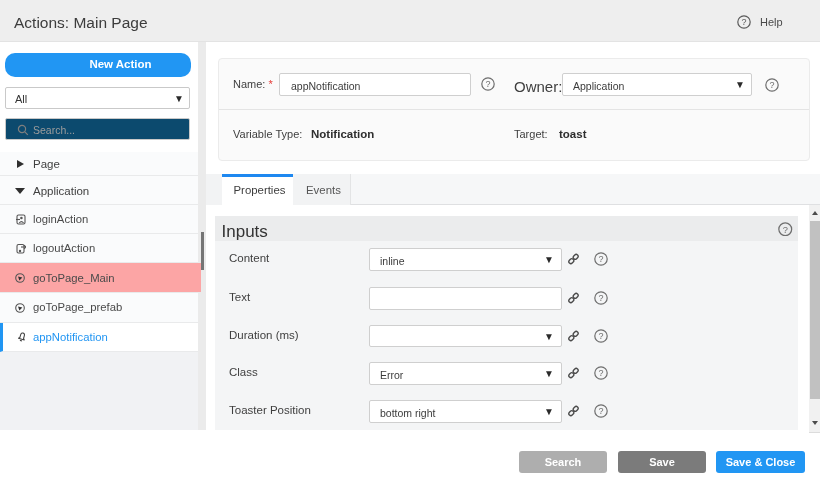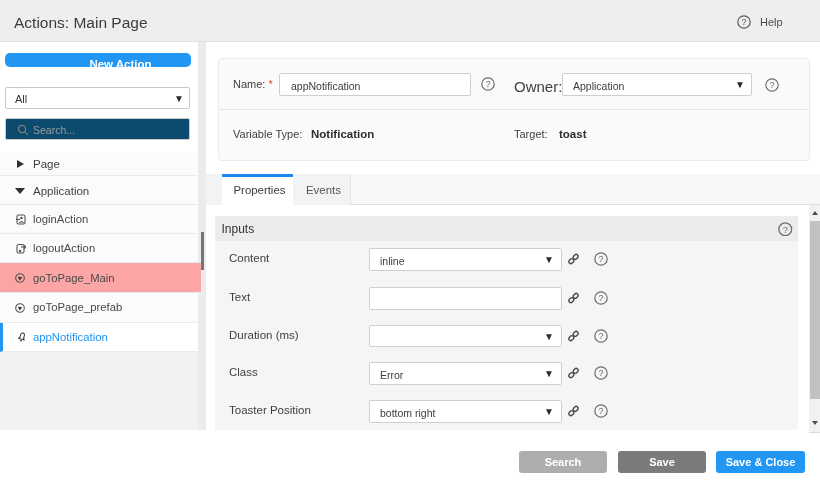--- a/index.html
+++ b/index.html
@@ -18,21 +18,21 @@
       <text x="7" y="10.2" font-size="9" text-anchor="middle" fill="#5a5a5a">?</text>
     </svg>
 </div>
 <div class="abs" style="left:760px;top:16px;font-size:11px;color:#4a4a4a;">Help</div>
 
 <div class="abs" style="left:0;top:42px;width:197.5px;height:388px;background:#fff;"></div>
 
 <div class="abs" style="left:197.5px;top:42px;width:8px;height:388px;background:#ebebeb;"></div>
 <div class="abs" style="left:200.5px;top:232px;width:3px;height:38px;background:#757575;"></div>
 
-<div class="abs" style="left:5px;top:53px;width:186px;height:14px;background:#2196f3;border-radius:5px;color:#fff;font-size:11.5px;font-weight:bold;text-align:center;line-height:22px;padding-left:45px;">New Action</div>
+<div class="abs" style="left:5px;top:53px;width:186px;height:24px;background:#2196f3;border-radius:10px;color:#fff;font-size:11.5px;font-weight:bold;text-align:center;line-height:22px;padding-left:45px;">New Action</div>
 
 <div class="abs" style="left:5px;top:87px;width:185px;height:22px;background:#fff;border:1px solid #c9c9c9;border-radius:2px;">
   <span class="abs" style="left:9px;top:4.5px;font-size:11px;color:#333;">All</span>
   <span class="abs" style="right:5px;top:4.5px;font-size:10px;color:#2a2a2a;">▼</span>
 </div>
 
 <div class="abs" style="left:5px;top:118px;width:185px;height:22px;background:#0c4a6e;border:1px solid #c9c9c9;border-radius:2px;">
   <svg class="abs" style="left:11px;top:5px;" width="12" height="12" viewBox="0 0 12 12">
       <circle cx="5" cy="5" r="3.6" fill="none" stroke="#7e7e7e" stroke-width="1.2"></circle>
       <line x1="7.8" y1="7.8" x2="10.8" y2="10.8" stroke="#7e7e7e" stroke-width="1.2"></line>
@@ -122,21 +122,21 @@
 <div class="abs" style="left:559px;top:127.5px;font-size:11.5px;font-weight:bold;color:#2e2e2e;">toast</div>
 
 <div class="abs" style="left:205.5px;top:174px;width:614.5px;height:30.5px;background:#f6f7f8;border-bottom:1px solid #dfe0e2;"></div>
 <div class="abs" style="left:205.5px;top:174px;width:145px;height:30.5px;background:#f2f3f4;"></div>
 <div class="abs" style="left:293px;top:174px;width:57.5px;height:30.5px;border-right:1px solid #e3e4e5;"></div>
 <div class="abs" style="left:306px;top:184px;font-size:11.4px;color:#555;">Events</div>
 <div class="abs" style="left:222px;top:174px;width:71px;height:31px;background:#fff;border-top:3px solid #1e88f0;"></div>
 <div class="abs" style="left:233.5px;top:184px;font-size:11.4px;color:#3d3d3d;">Properties</div>
 
 <div class="abs" style="left:214.5px;top:215.5px;width:583px;height:25px;background:#ebeced;"></div>
-<div class="abs" style="left:221.5px;top:221.5px;font-size:12px;color:#333;">Inputs</div>
+<div class="abs" style="left:221.5px;top:221.5px;font-size:17px;color:#333;">Inputs</div>
 <div class="abs" style="left:778px;top:221.5px;">
   <svg width="14.5" height="14.5" viewBox="0 0 14 14">
       <circle cx="7" cy="7" r="6.2" fill="none" stroke="#6e6e6e" stroke-width="1.2"></circle>
       <text x="7" y="10.2" font-size="9" text-anchor="middle" fill="#6e6e6e">?</text>
     </svg>
 </div>
 <div class="abs" style="left:214.5px;top:240.5px;width:583px;height:189.5px;background:#f4f5f6;"></div>
 
 <div class="abs" style="left:229px;top:252px;font-size:11.5px;color:#3f3f3f;">Content</div>
 <div class="abs" style="left:369px;top:248px;width:193px;height:22.5px;background:#fff;border:1px solid #cfcfcf;border-radius:2px;">

